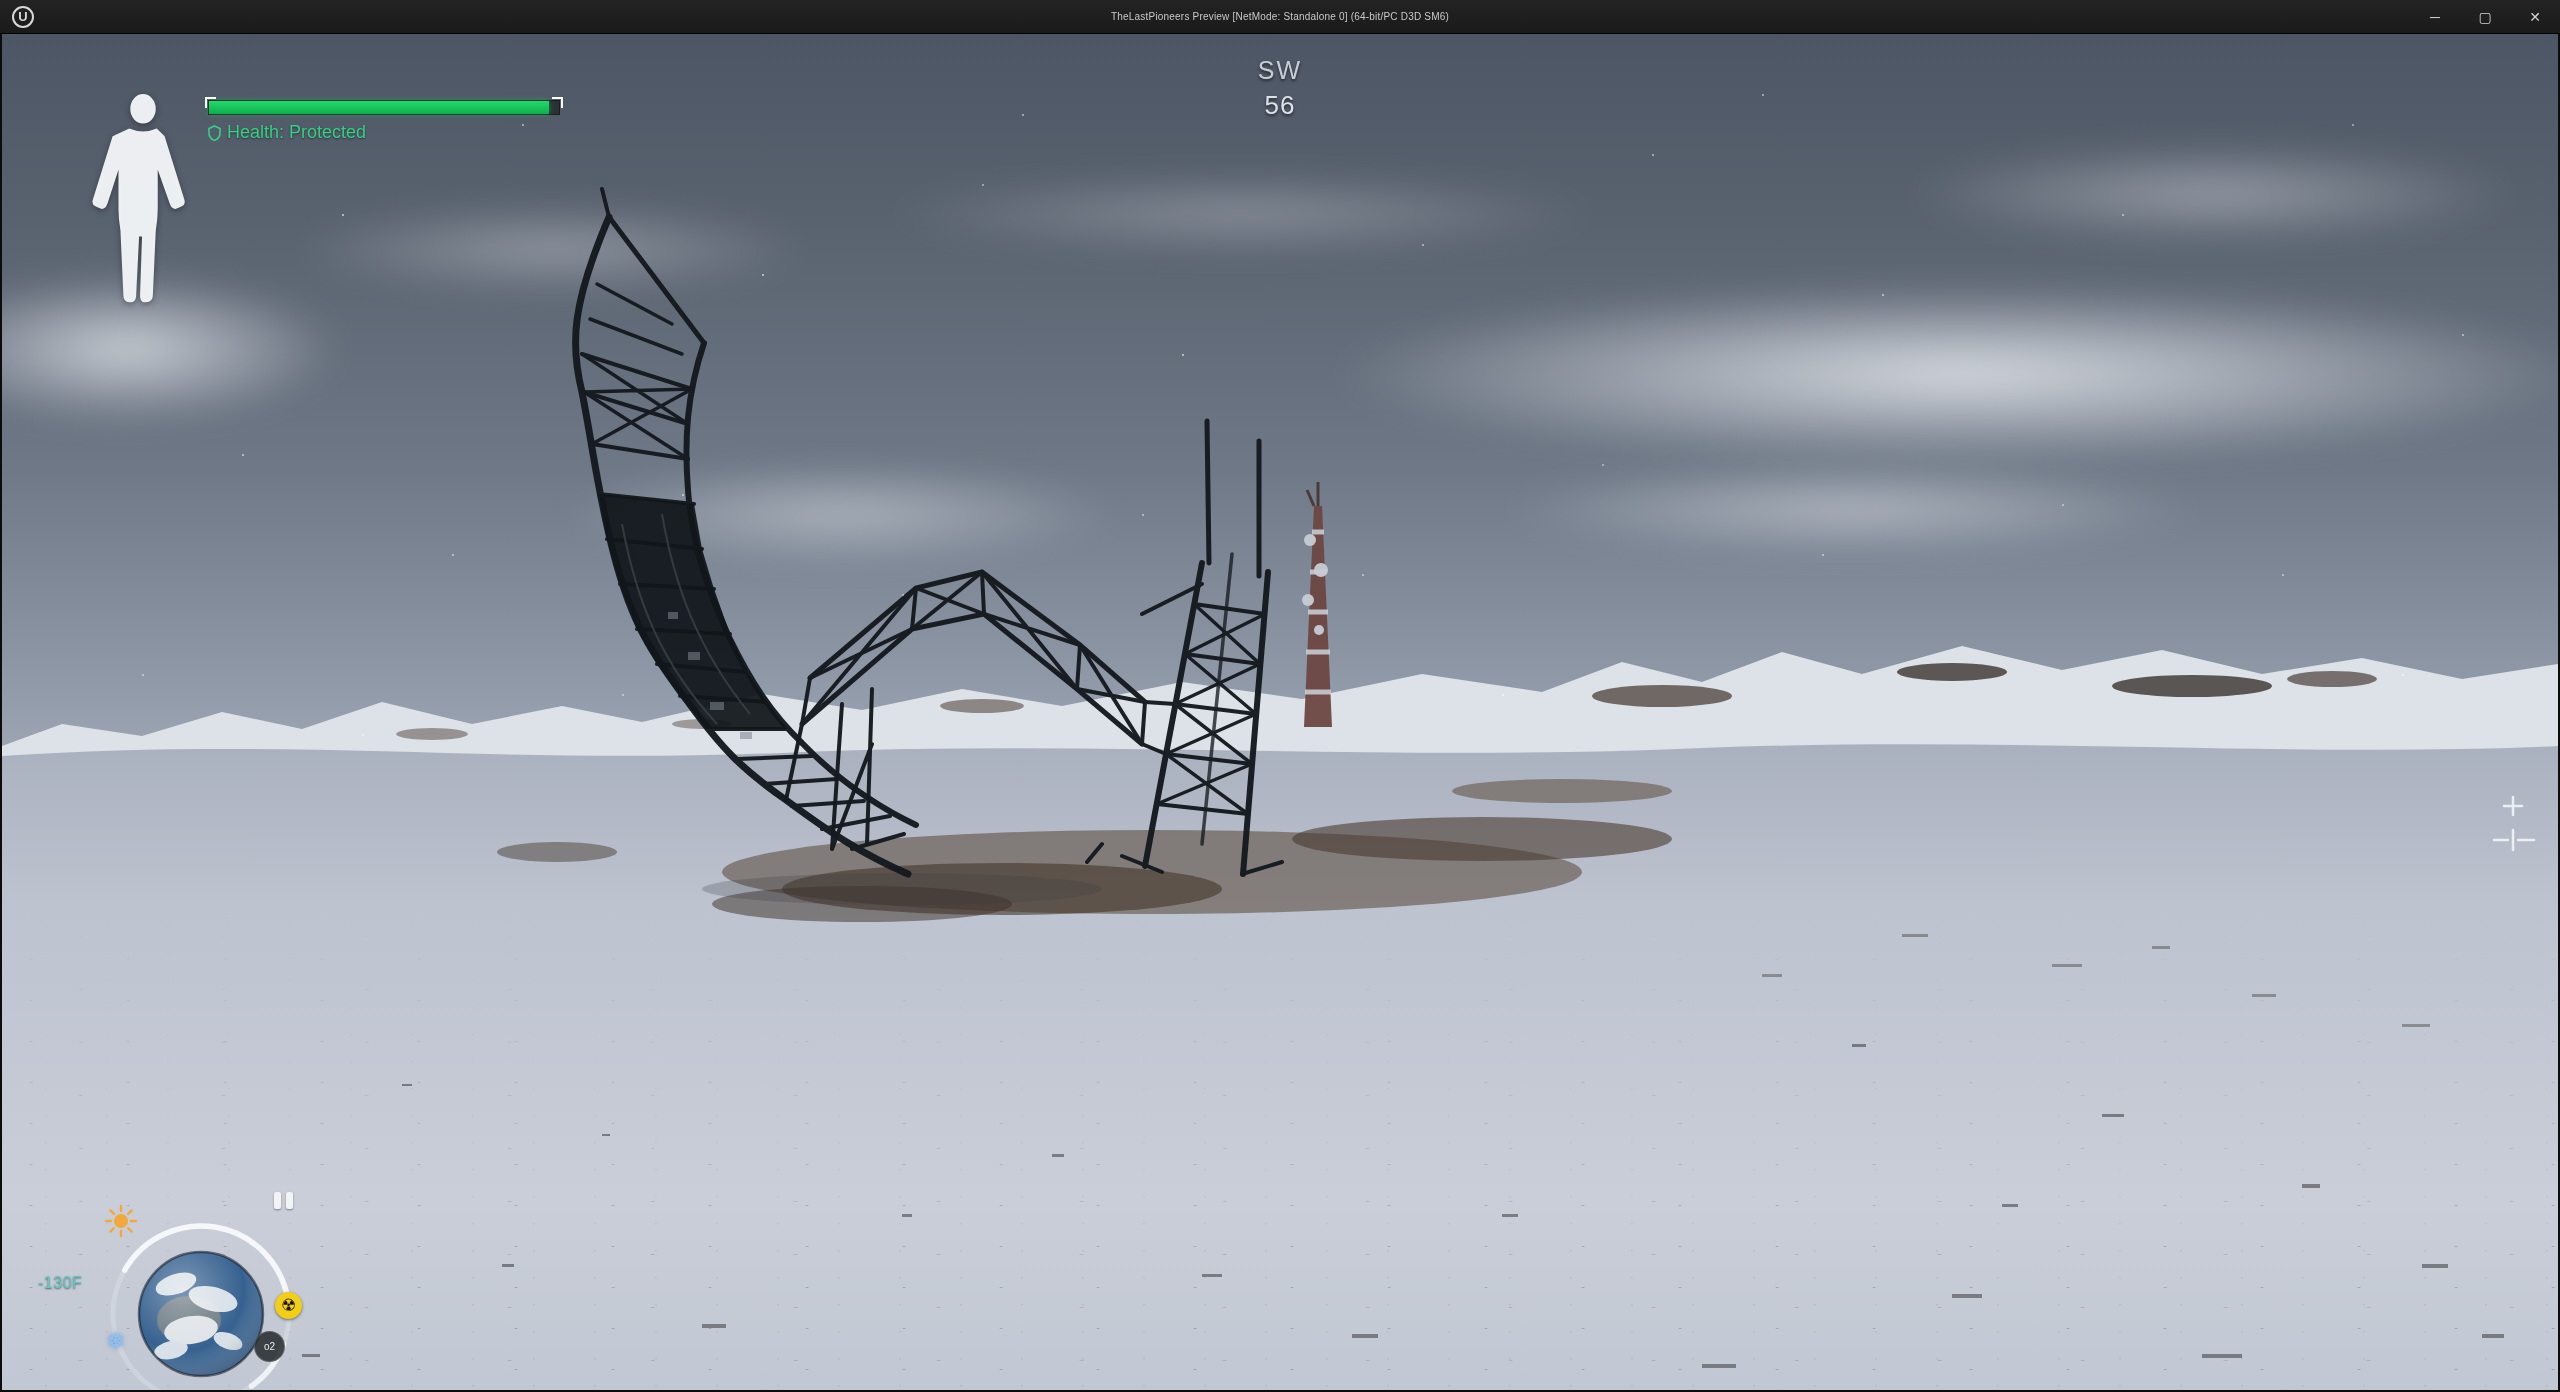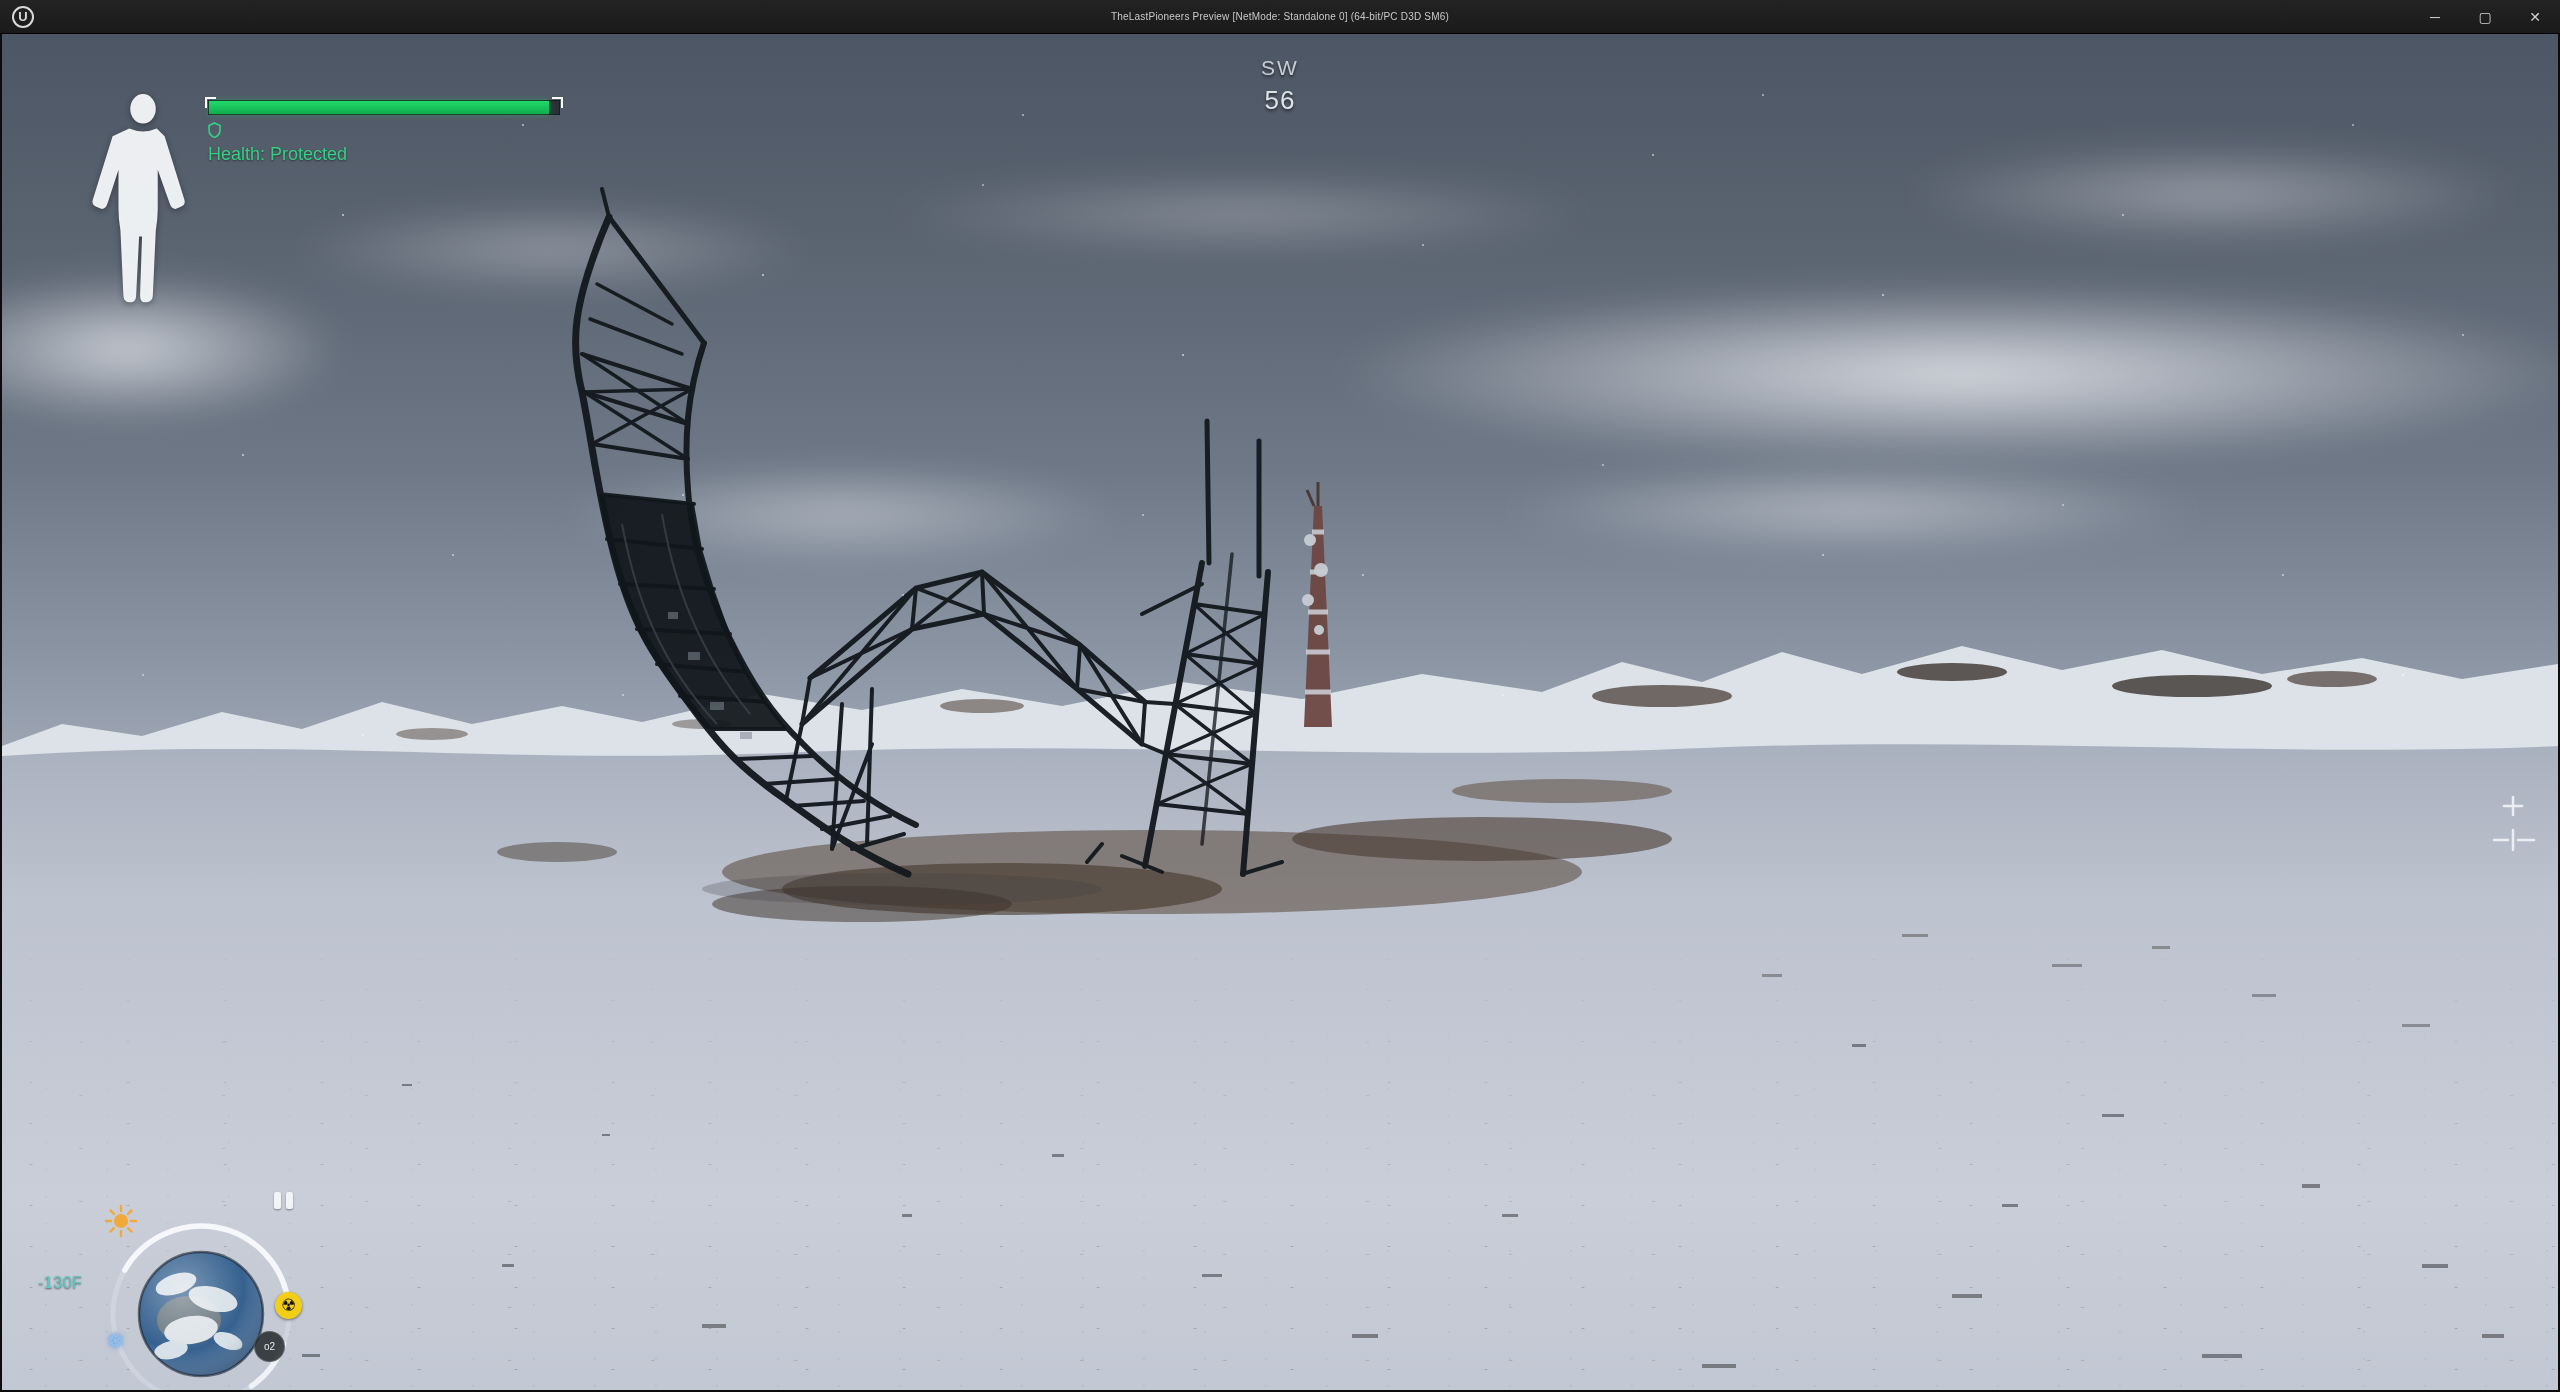--- a/index.html
+++ b/index.html
@@ -51,37 +51,37 @@
       1360px 540px 0 0 rgba(255,255,255,.6), 1600px 430px 0 0 rgba(255,255,255,.55),
       1820px 520px 0 0 rgba(255,255,255,.6), 2060px 470px 0 0 rgba(255,255,255,.55),
       2280px 540px 0 0 rgba(255,255,255,.6), 140px 640px 0 0 rgba(255,255,255,.55),
       360px 700px 0 0 rgba(255,255,255,.5), 620px 660px 0 0 rgba(255,255,255,.55),
       1500px 660px 0 0 rgba(255,255,255,.5), 2400px 640px 0 0 rgba(255,255,255,.55),
       1020px 80px 0 0 rgba(255,255,255,.6), 1760px 60px 0 0 rgba(255,255,255,.6); }
 
   
   .compass { position:absolute; left:0; right:0; top:22px; text-align:center;
              text-shadow:0 2px 3px rgba(0,0,0,.55); }
-  .compass-heading { color:#c7cdd6; font-size:21px; letter-spacing:2px; }
+  .compass-heading { color:#c7cdd6; font-size:25px; letter-spacing:2px; }
   .compass-bearing { color:#dde1e8; font-size:26px; margin-top:5px; letter-spacing:1px; }
 
   
   .player-figure { position:absolute; left:88px; top:58px; width:108px; height:228px;
                    filter:drop-shadow(0 2px 3px rgba(0,0,0,.35)); }
   .health-wrap { position:absolute; left:206px; top:66px; }
   .health-bar { position:relative; width:352px; height:15px; background:rgba(10,14,12,.55);
                 border:1px solid rgba(20,26,24,.8); }
   .health-bar::before { content:""; position:absolute; left:-4px; top:-4px; width:9px; height:9px;
                 border-left:2px solid #fff; border-top:2px solid #fff; }
   .health-bar::after { content:""; position:absolute; right:-4px; top:-4px; width:9px; height:9px;
                 border-right:2px solid #fff; border-top:2px solid #fff; }
   .health-fill { height:100%; background:linear-gradient(180deg,#23d86a,#0fae4e);
                  box-shadow:0 0 6px rgba(30,210,100,.5); }
-  .health-label { margin-top:7px; color:#35d084; font-size:18px; display:flex; 
-                  gap:6px; text-shadow:0 1px 2px rgba(0,0,0,.5);flex-direction:column; }
+  .health-label { margin-top:7px; color:#35d084; font-size:18px; display:flex; align-items:center;
+                  gap:6px; text-shadow:0 1px 2px rgba(0,0,0,.5); }
 
   
   .minimap { position:absolute; left:0px; top:1080px; width:360px; height:276px; }
   .mm-ring { position:absolute; left:99px; top:100px; }
   .mm-globe { position:absolute; left:129px; top:130px; }
   .mm-sun { position:absolute; left:101px; top:89px; }
   .mm-temp { position:absolute; left:36px; top:160px; color:#5fc9c4; font-size:16px;
              text-shadow:0 1px 2px rgba(0,0,0,.6); letter-spacing:.5px; }
   .mm-snowflake { position:absolute; left:104px; top:214px; color:#8fc1f0; font-size:23px;
                   text-shadow:0 0 4px rgba(60,110,200,.6); }

